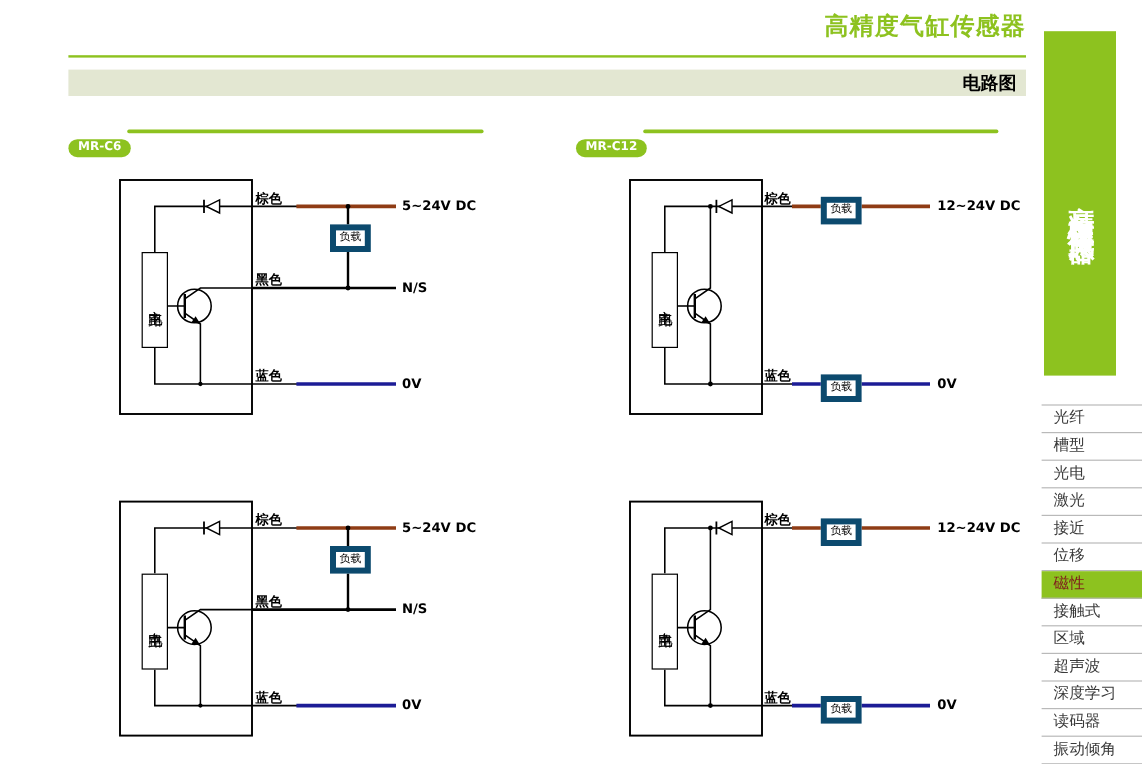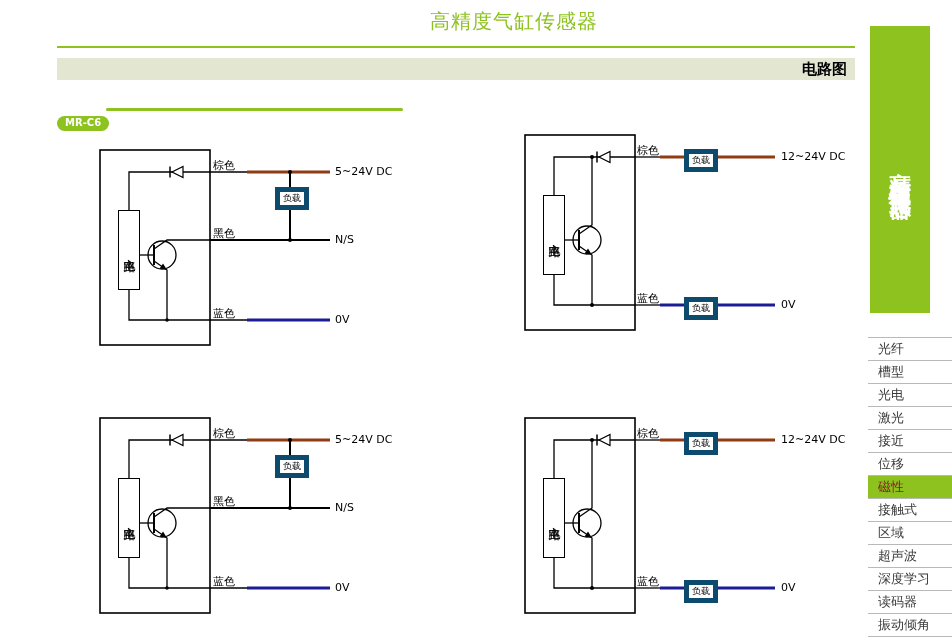--- a/index.html
+++ b/index.html
@@ -5,21 +5,21 @@
   * { box-sizing: border-box; margin: 0; padding: 0; }
   html, body { width: 952px; height: 637px; }
   body {
     position: relative;
     background: #ffffff;
     font-family: "DejaVu Sans", "Liberation Sans", sans-serif;
     overflow: hidden;
   }
   .page-title {
     position: absolute; top: 8px; left: 430px; width: 425px;
-    text-align: left; font-size: 20px; font-weight: normal;
+    text-align: right; font-size: 20px; font-weight: bold;
     color: var(--green); letter-spacing: 1px;
   }
   .title-rule {
     position: absolute; top: 46px; left: 57px; width: 798px; height: 2px;
     background: var(--green);
   }
   .section-bar {
     position: absolute; top: 58px; left: 57px; width: 798px; height: 22px;
     background: var(--barbg);
   }
@@ -30,21 +30,21 @@
   .cell { position: absolute; width: 400px; height: 268px; }
   .cell-header { display: flex; align-items: center; height: 15px; width: 346px; }
   .pill {
     background: var(--green); color: #fff; font-size: 10px; font-weight: bold;
     border-radius: 8px; padding: 1px 8px 2px; min-width: 46px; text-align: center;
     position: relative; z-index: 2; line-height: 12px; margin-top: 27px;
   }
   .pill-line { flex: 1; height: 3px; background: var(--green); margin-left: -3px; border-radius: 2px; }
   .drawing { position: relative; margin-top: 13px; width: 400px; height: 235px; }
   .drawing svg { position: absolute; top: 0; left: 0; }
-  .wlabel { position: absolute; font-size: 11px; white-space: nowrap; color: #000; }
+  .wlabel { position: absolute; font-size: 11px; white-space: nowrap; color: #000; font-weight: bold; }
   .mainbox {
     position: absolute; border: 1.4px solid #000; background: #fff;
     writing-mode: vertical-rl; text-orientation: upright;
     display: flex; align-items: center; justify-content: center;
     font-size: 12px; letter-spacing: 1px; color: #000;
   }
   .loadbox {
     position: absolute; border: 5px solid #0c4a6e; background: #fff;
     font-size: 9px; line-height: 13px; padding: 0 3px; white-space: nowrap; color: #000;
   }
@@ -110,20 +110,24 @@
     <div class="loadbox" style="left:218px;top:57px">负载</div>
     <div class="wlabel" style="left:278px;top:35px">5~24V DC</div>
     <div class="wlabel" style="left:156px;top:96px">黑色</div>
     <div class="wlabel" style="left:278px;top:103px">N/S</div>
     <div class="wlabel" style="left:156px;top:176px">蓝色</div>
     <div class="wlabel" style="left:278px;top:183px">0V</div>
   </div>
 </div>
 
 <div class="cell" style="left:480px;top:102px">
+  <div class="cell-header" style="width:352px">
+    <span class="pill">MR-C12</span>
+    <span class="pill-line"></span>
+  </div>
   <div class="drawing">
     <svg width="400" height="235" viewBox="0 0 400 235">
       <g fill="none" stroke="#000" stroke-width="1.3">
         <rect x="45" y="20" width="110" height="195" stroke-width="1.6"></rect>
         <path d="M74 80 V42 H155"></path>
         <path d="M85 125 H99"></path>
         <path d="M99 115 V135" stroke-width="2"></path>
         <circle cx="107" cy="125" r="14"></circle>
         <path d="M99 119 L112 110 V42"></path>
         <path d="M99 131 L112 140 V190"></path>

